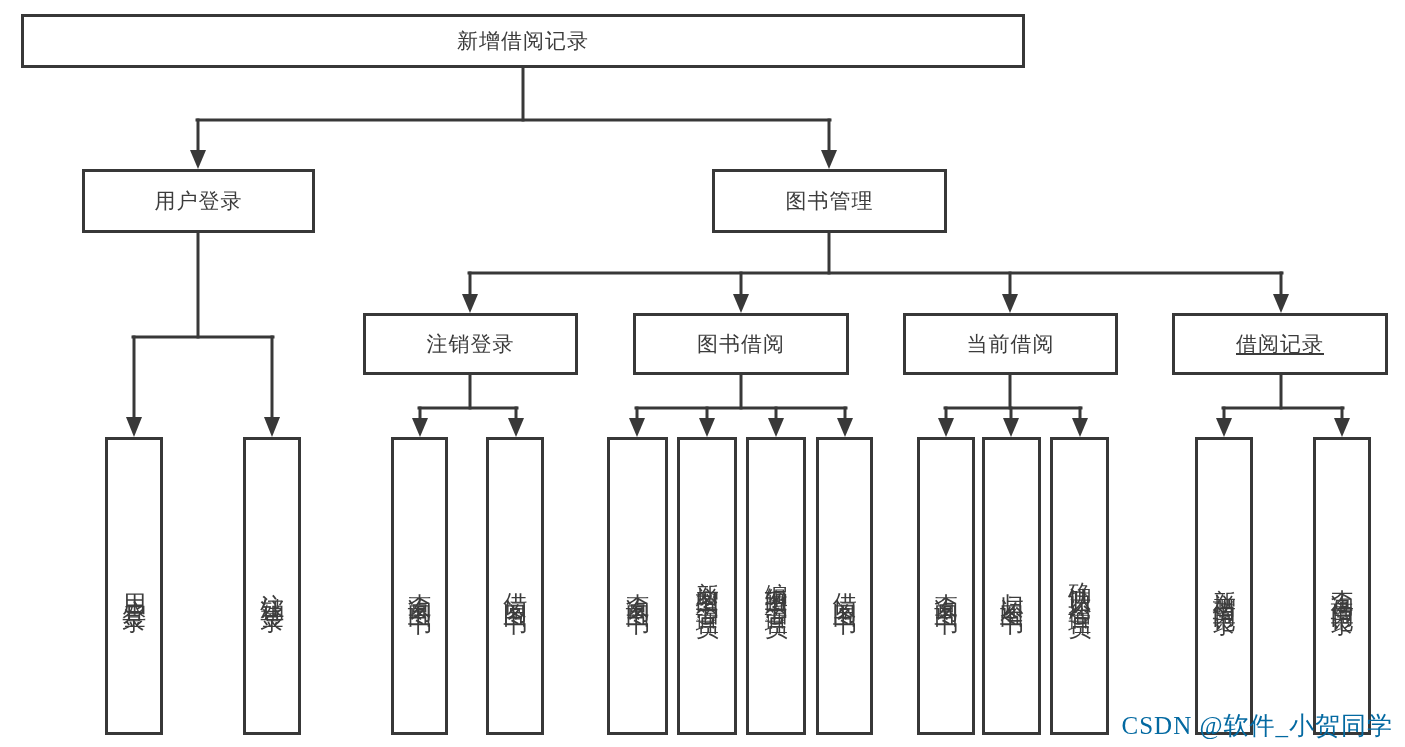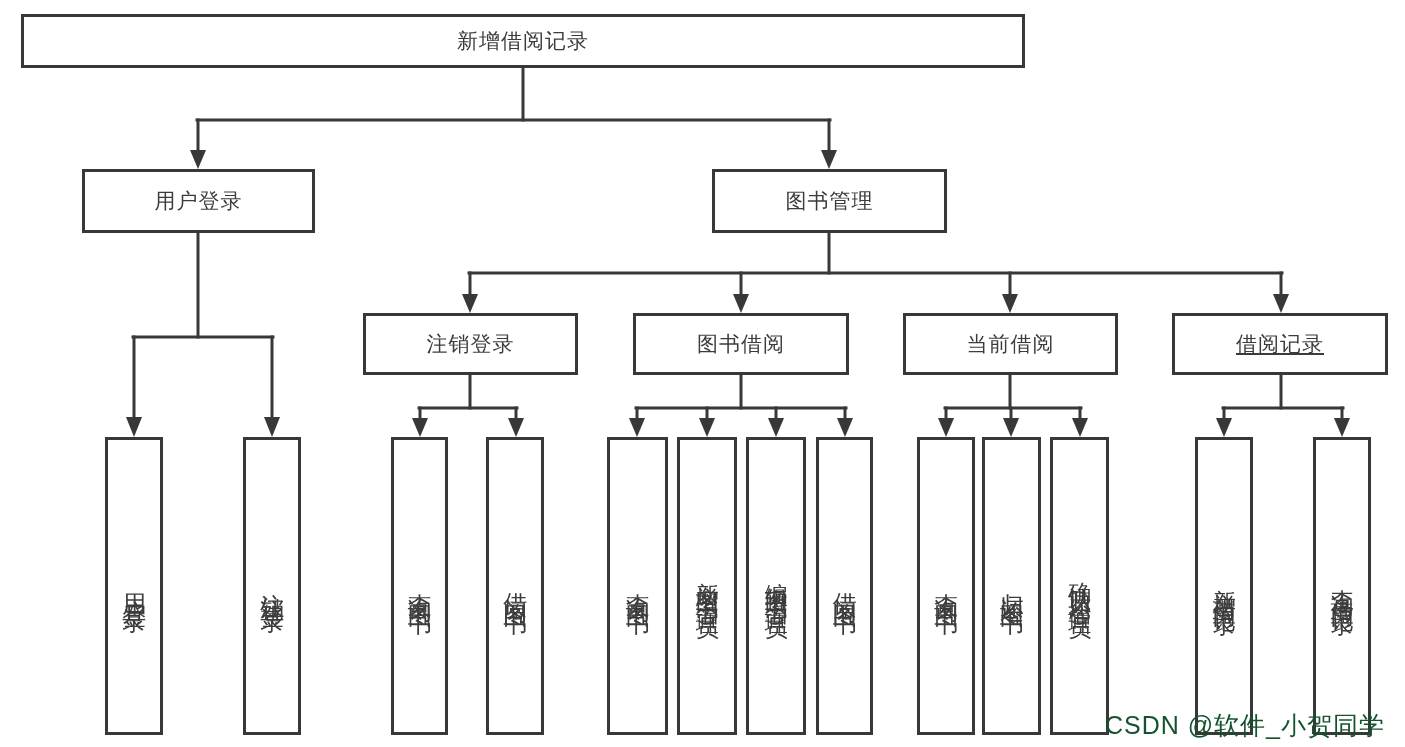--- a/index.html
+++ b/index.html
@@ -28,24 +28,25 @@
     background:#ffffff;
     display:flex;align-items:center;justify-content:center;
     writing-mode:vertical-rl;
     text-orientation:mixed;
     font-size:24px;color:#3c3c3c;letter-spacing:6px;line-height:1.1;
     z-index:2;
   }
   .vbox.long{font-size:23px;letter-spacing:5px;}
   #watermark{
     position:absolute;
-    right:20px;top:709px;
-    font-size:25px;color:#14532d;letter-spacing:1px;
+    right:12px;top:709px;
+    font-size:25px;color:#0369a1;letter-spacing:1px;
     z-index:3;
     white-space:nowrap;
+    font-family:Liberation Serif, serif;
   }
 </style>
 </head>
 <body>
 
 <div id="canvas">
 
   <svg id="connectors" width="1405" height="747" viewBox="0 0 1405 747">
     <g stroke="#383838" stroke-width="3" stroke-linecap="square" fill="none">
 

